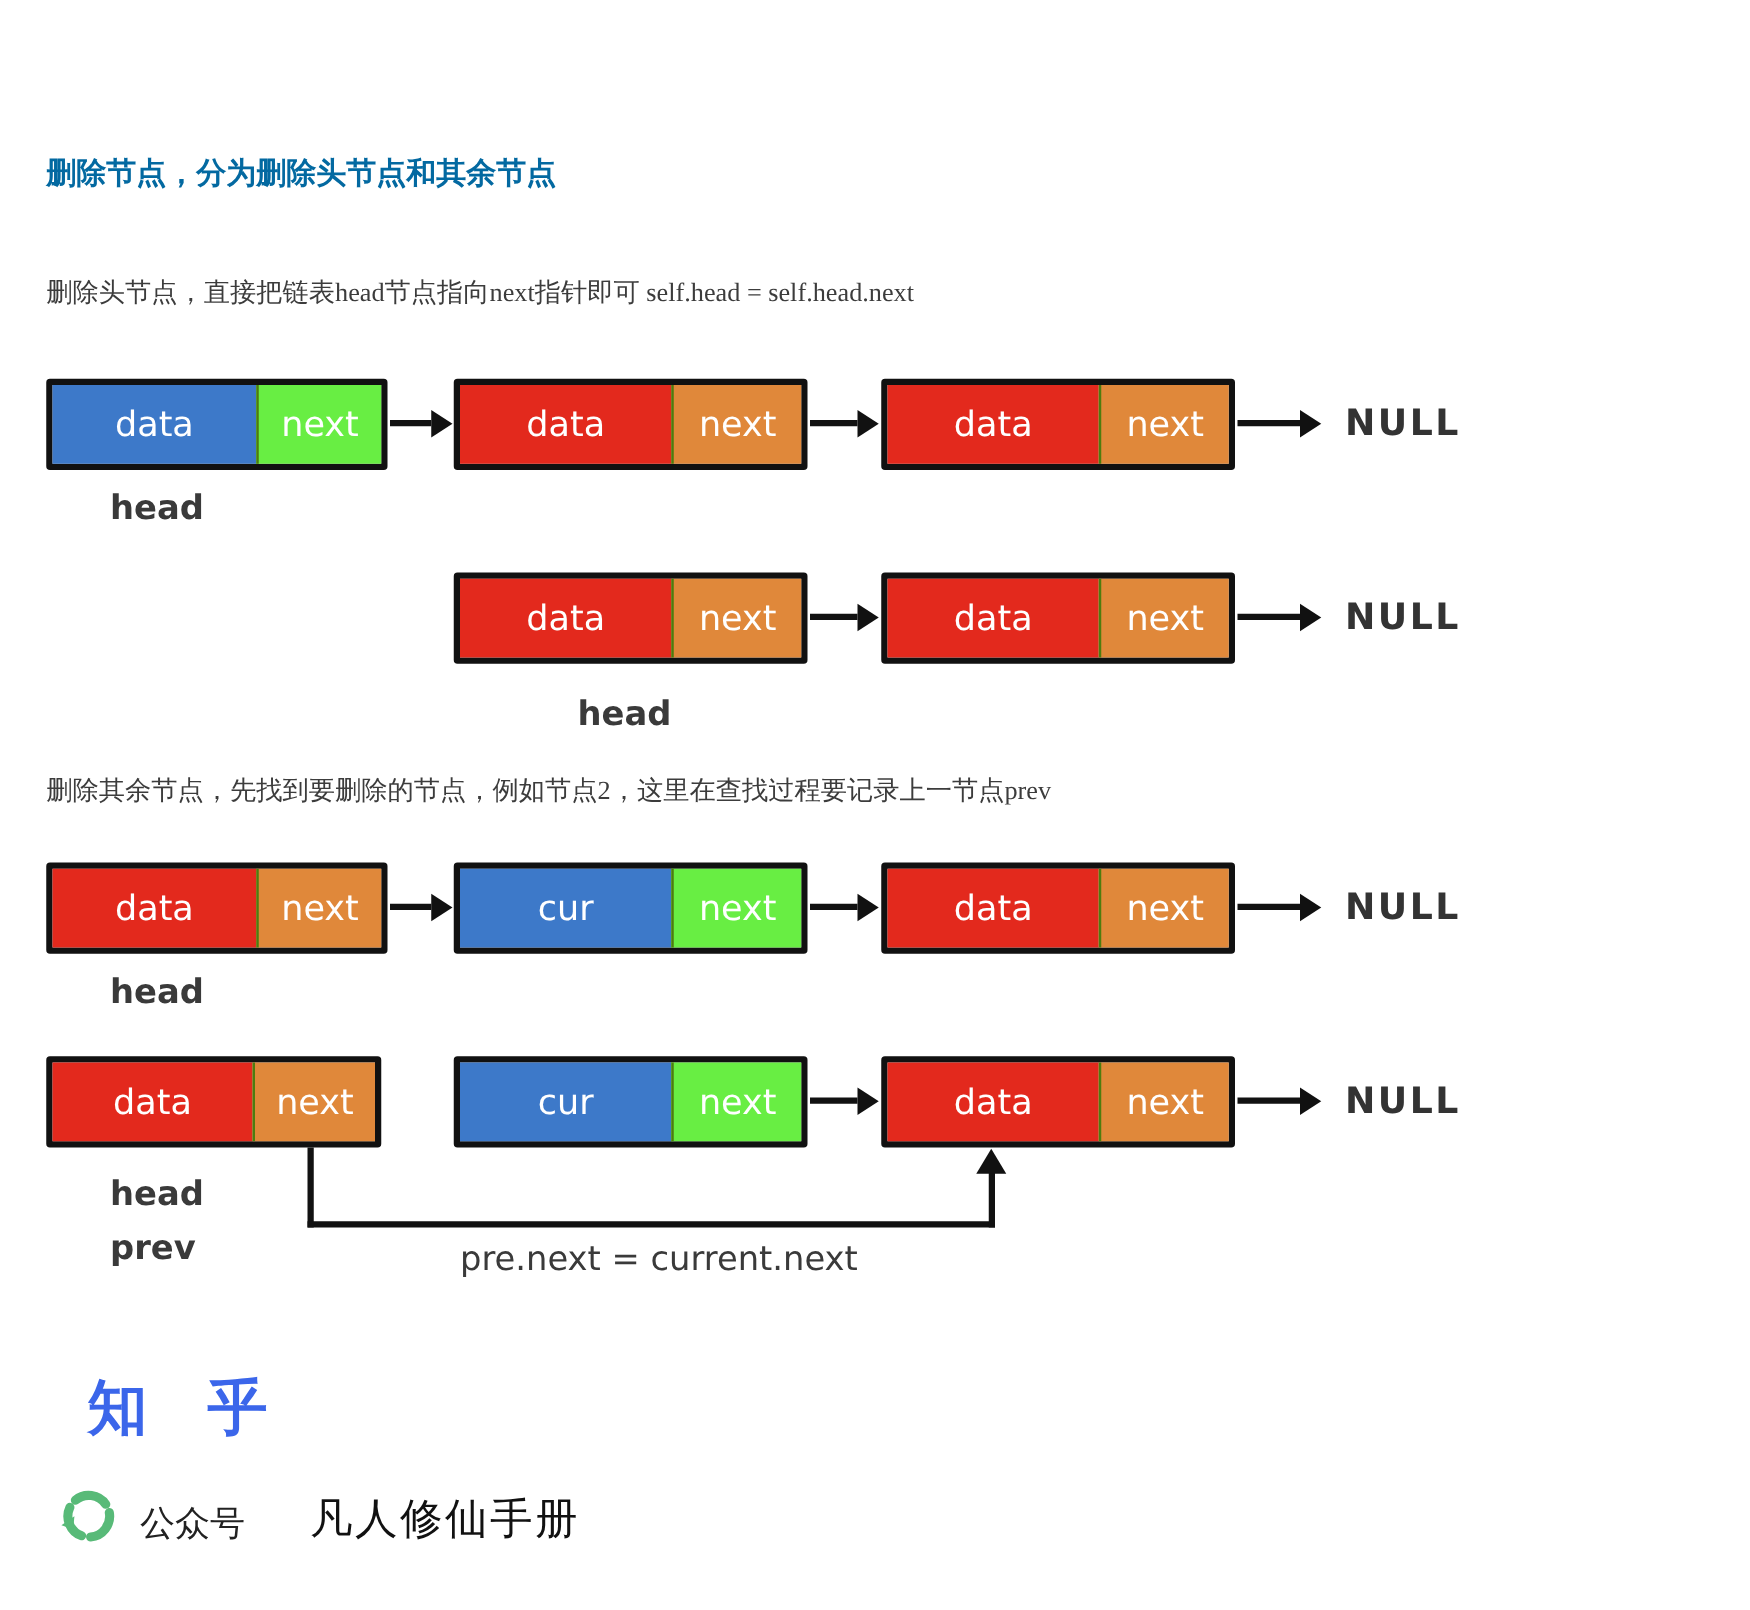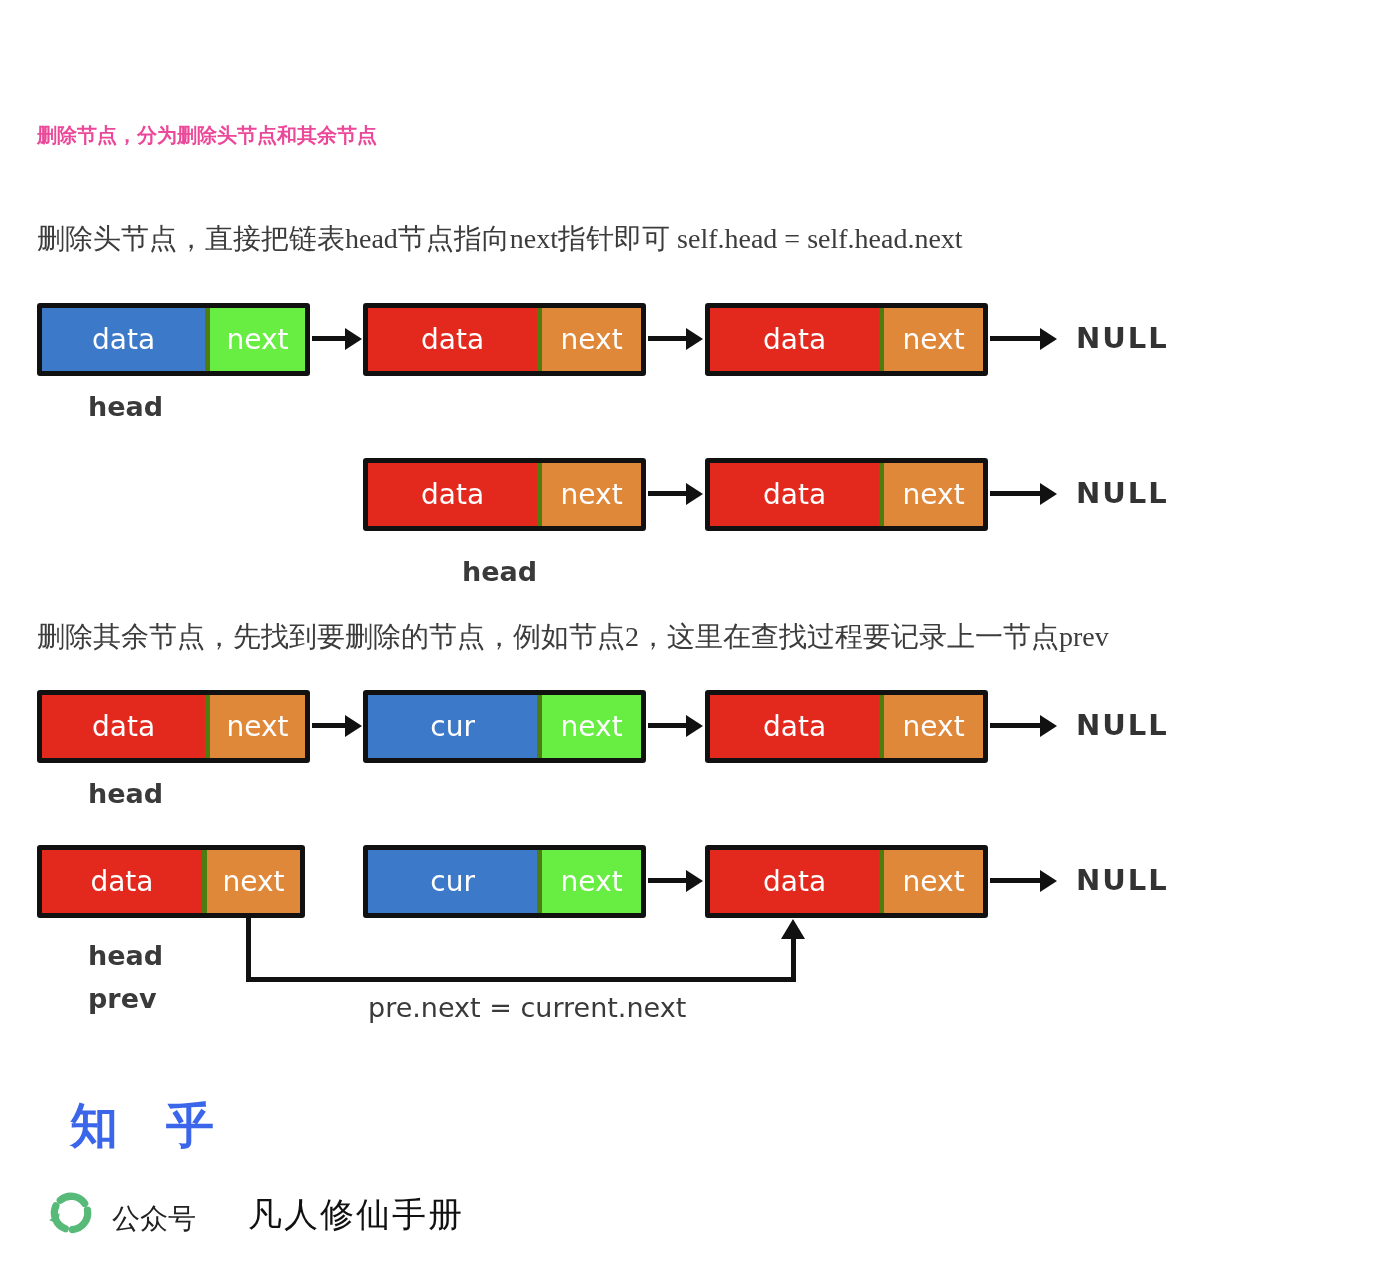--- a/index.html
+++ b/index.html
@@ -2,30 +2,30 @@
 <html><head>
 <meta charset="utf-8">
 <style>
   html,body{margin:0;padding:0;background:#ffffff;}
   .canvas{position:relative;width:1400px;height:1288px;background:#ffffff;overflow:hidden;
           font-family:"Liberation Serif","DejaVu Serif",serif;color:#3a3a3a;}
   .abs{position:absolute;}
 
   
   .title{font-size:31px;font-weight:700;color:#383838;letter-spacing:1px;}
-  .subtitle{font-size:20px;font-weight:700;color:#ec4899;}
-  .para{font-size:28px;font-weight:500;color:#3c3c3c;}
+  .subtitle{font-size:24px;font-weight:700;color:#0369a1;}
+  .para{font-size:21px;font-weight:500;color:#3c3c3c;}
 
   
   .node{position:absolute;height:73px;display:flex;border:5px solid #111;border-radius:3px;
         box-sizing:border-box;background:#e5e5e5;}
   .cell{display:flex;align-items:center;justify-content:center;color:#ffffff;
         font-family:"DejaVu Sans",sans-serif;font-size:28px;}
   .cell.wd{flex:0 0 62%;}
-  .cell.wn{flex:1 1 auto;border-left:5px solid #4d7c0f;text-align:center;}
+  .cell.wn{flex:1 1 auto;border-left:2px solid #4d7c0f;text-align:center;}
   .c-blue{background:#3d79c9;}
   .c-green{background:#68ee43;}
   .c-red{background:#e3291d;}
   .c-orange{background:#e0883a;}
 
   
   .arr{position:absolute;height:5px;background:#111;}
   .arr::after{content:'';position:absolute;left:100%;top:50%;transform:translateY(-50%);
               width:0;height:0;border-top:11px solid transparent;border-bottom:11px solid transparent;
               border-left:17px solid #111;}

